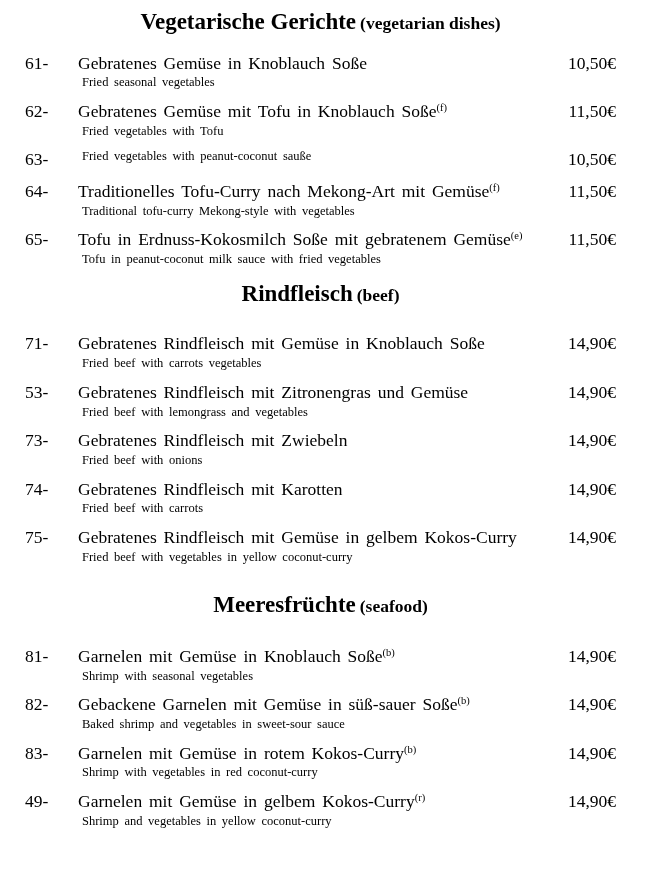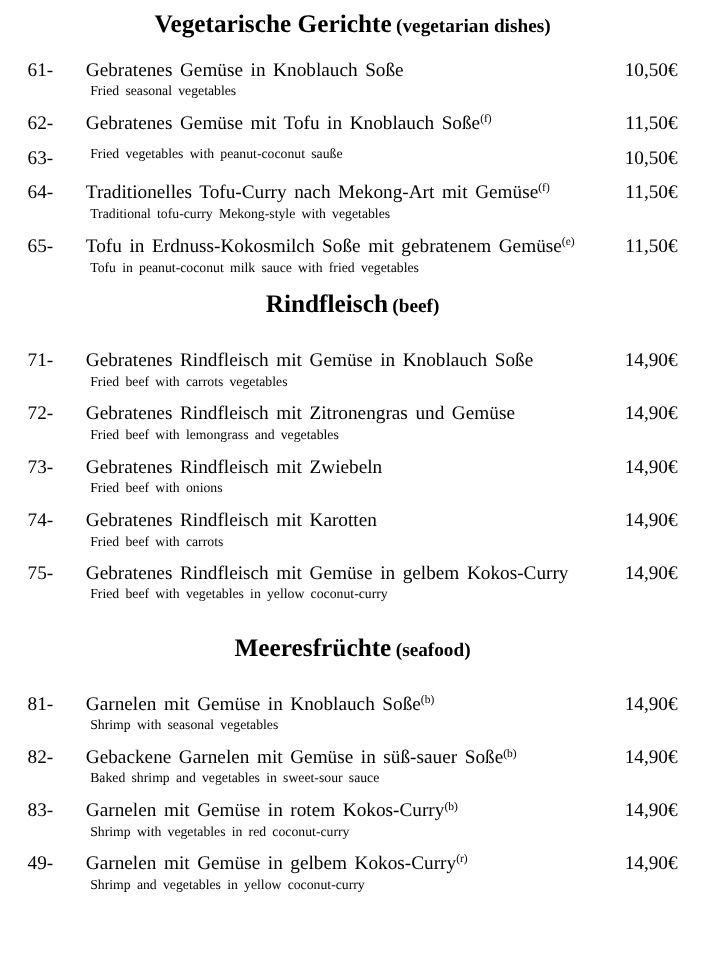--- a/index.html
+++ b/index.html
@@ -80,20 +80,21 @@
       <div class="item-name"><span>Gebratenes Gemüse in Knoblauch Soße</span><sup></sup></div>
       <div class="item-desc">Fried seasonal vegetables</div>
     </div>
     <div class="item-price">10,50€</div>
   </div>
 
   <div class="menu-item">
     <div class="item-num">62-</div>
     <div class="item-main">
       <div class="item-name"><span>Gebratenes Gemüse mit Tofu in Knoblauch Soße</span><sup>(f)</sup></div>
+      <div class="item-desc">Fried vegetables with Tofu</div>
     </div>
     <div class="item-price">11,50€</div>
   </div>
 
   <div class="menu-item">
     <div class="item-num">63-</div>
     <div class="item-main">
       <div class="item-desc">Fried vegetables with peanut-coconut sauße</div>
     </div>
     <div class="item-price">10,50€</div>
@@ -125,21 +126,21 @@
   <div class="menu-item">
     <div class="item-num">71-</div>
     <div class="item-main">
       <div class="item-name"><span>Gebratenes Rindfleisch mit Gemüse in Knoblauch Soße</span><sup></sup></div>
       <div class="item-desc">Fried beef with carrots vegetables</div>
     </div>
     <div class="item-price">14,90€</div>
   </div>
 
   <div class="menu-item">
-    <div class="item-num">72-</div>
+    <div class="item-num">53-</div>
     <div class="item-main">
       <div class="item-name"><span>Gebratenes Rindfleisch mit Zitronengras und Gemüse</span><sup></sup></div>
       <div class="item-desc">Fried beef with lemongrass and vegetables</div>
     </div>
     <div class="item-price">14,90€</div>
   </div>
 
   <div class="menu-item">
     <div class="item-num">73-</div>
     <div class="item-main">

